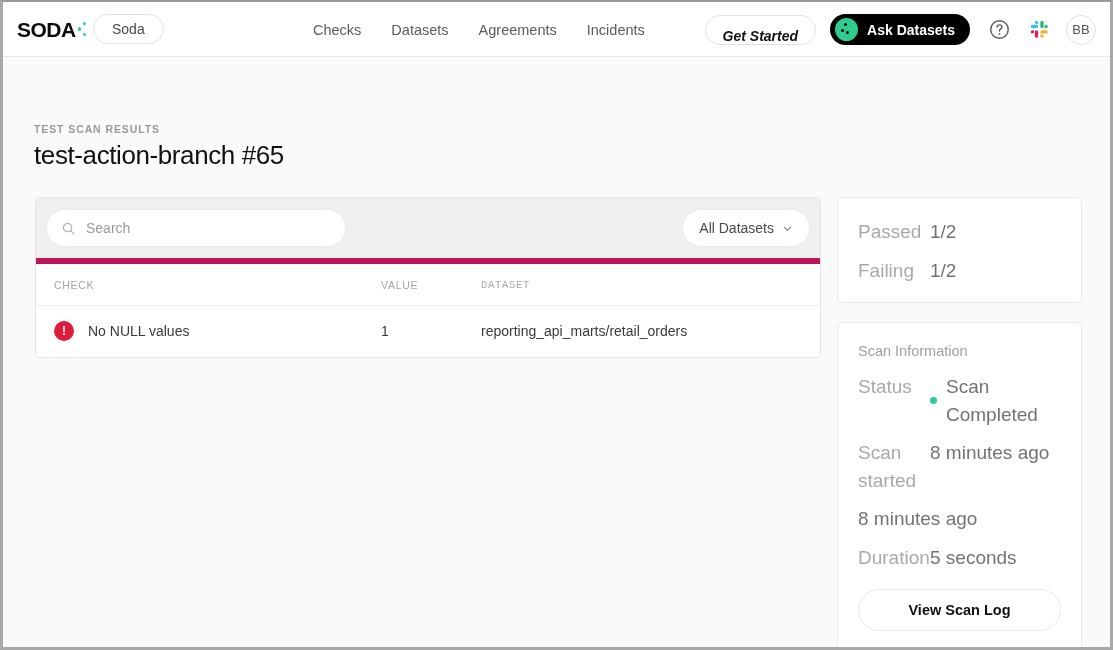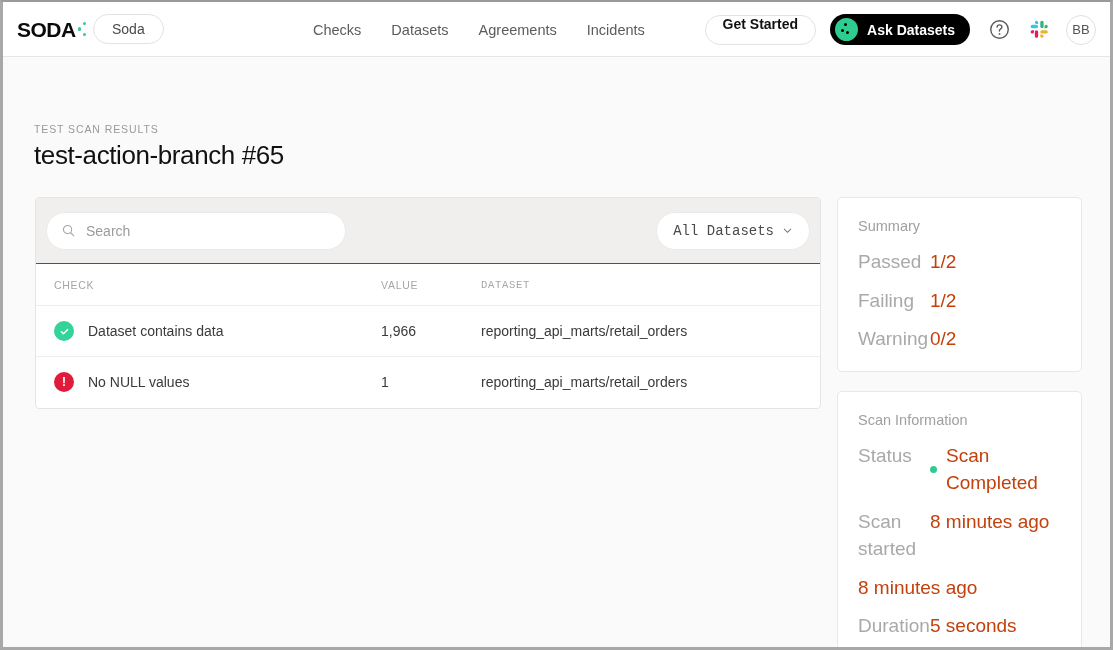--- a/index.html
+++ b/index.html
@@ -105,29 +105,30 @@
     height: 55px;
     display: flex;
     align-items: center;
     gap: 0;
   }
 
   .btn-getstarted {
     height: 30px;
     padding: 0 17px;
     display: flex;
-    align-items: flex-start;
+    align-items: flex-end;
     border: 1px solid #e2e2e2;
     border-radius: 16px;
     background: #fff;
     font-size: 14px;
     font-weight: bold;
     color: #111;
     cursor: pointer;
     margin-right: 14px;
+    font-style: italic;
   }
 
   .btn-sodagpt {
     height: 31px;
     padding: 0 15px 0 5px;
     display: flex;
     align-items: center;
     gap: 9px;
     border-radius: 16px;
     background: #000;
@@ -184,21 +185,21 @@
     padding: 0;
   }
 
   .eyebrow {
     position: absolute;
     left: 31px;
     top: 66px;
     font-size: 10.5px;
     letter-spacing: 0.9px;
     color: #9a9a9a;
-    font-weight: normal;
+    font-weight: bold;
   }
   .page-title {
     position: absolute;
     left: 31px;
     top: 83px;
     font-size: 26px;
     font-weight: normal;
     color: #111;
     letter-spacing: -0.4px;
   }
@@ -215,21 +216,21 @@
     overflow: hidden;
   }
 
   .filterbar {
     height: 66px;
     background: #f0efee;
     display: flex;
     align-items: center;
     justify-content: space-between;
     padding: 0 10px 0 10px;
-    border-bottom: 1px solid #be185d;
+    border-bottom: 6px solid #be185d;
   }
 
   .search-box {
     position: relative;
     width: 300px;
     height: 38px;
     background: #fff;
     border: 1px solid #eaeaea;
     border-radius: 19px;
     display: flex;
@@ -254,21 +255,20 @@
     padding: 0 16px;
     background: #fff;
     border: 1px solid #eaeaea;
     border-radius: 19px;
     display: flex;
     align-items: center;
     gap: 8px;
     font-size: 14px;
     color: #4a4a4a;
     cursor: pointer;
-    font-family: Liberation Mono, monospace;
   }
 
   table.checks {
     width: 100%;
     border-collapse: collapse;
     table-layout: fixed;
   }
   table.checks th {
     text-align: left;
     font-size: 10.5px;
@@ -345,21 +345,21 @@
     font-size: 19px;
   }
   .kv:last-of-type { margin-bottom: 0; }
   .kv .k {
     width: 72px;
     flex: none;
     color: #a9a9a9;
     line-height: 1.45;
   }
   .kv .v {
-    color: #c2410c;
+    color: #737373;
     line-height: 1.45;
   }
   .kv .v.status-v { display: flex; align-items: center; gap: 9px; }
   .dot-green {
     width: 7px; height: 7px;
     border-radius: 50%;
     background: #2ecc8f;
     flex: none;
   }
 
@@ -473,34 +473,20 @@
       <table class="checks">
         <thead>
           <tr>
             <th class="col-check">CHECK</th>
             <th class="col-value">VALUE</th>
             <th class="col-dataset">DATASET</th>
           </tr>
         </thead>
         <tbody>
 
-          <tr>
-            <td>
-              <div class="cell-check">
-                <span class="status-icon pass">
-                  <svg width="11" height="11" viewBox="0 0 24 24" fill="none">
-                    <path d="M5 12.5l4.6 4.6L19 7.5" stroke="#fff" stroke-width="3.1" stroke-linecap="round" stroke-linejoin="round"></path>
-                  </svg>
-                </span>
-                <span>Dataset contains data</span>
-              </div>
-            </td>
-            <td>1,966</td>
-            <td>reporting_api_marts/retail_orders</td>
-          </tr>
 
           <tr>
             <td>
               <div class="cell-check">
                 <span class="status-icon fail">
                   <span class="glyph">!</span>
                 </span>
                 <span>No NULL values</span>
               </div>
             </td>
@@ -508,33 +494,28 @@
             <td>reporting_api_marts/retail_orders</td>
           </tr>
 
         </tbody>
       </table>
     </div>
 
     <div class="side">
 
       <div class="side-card">
-        <div class="side-title">Summary</div>
 
         <div class="kv">
           <span class="k">Passed</span>
           <span class="v">1/2</span>
         </div>
         <div class="kv">
           <span class="k">Failing</span>
           <span class="v">1/2</span>
-        </div>
-        <div class="kv">
-          <span class="k">Warning</span>
-          <span class="v">0/2</span>
         </div>
       </div>
 
       <div class="side-card">
         <div class="side-title">Scan Information</div>
 
         <div class="kv">
           <span class="k">Status</span>
           <span class="v status-v">
             <span class="dot-green"></span>

